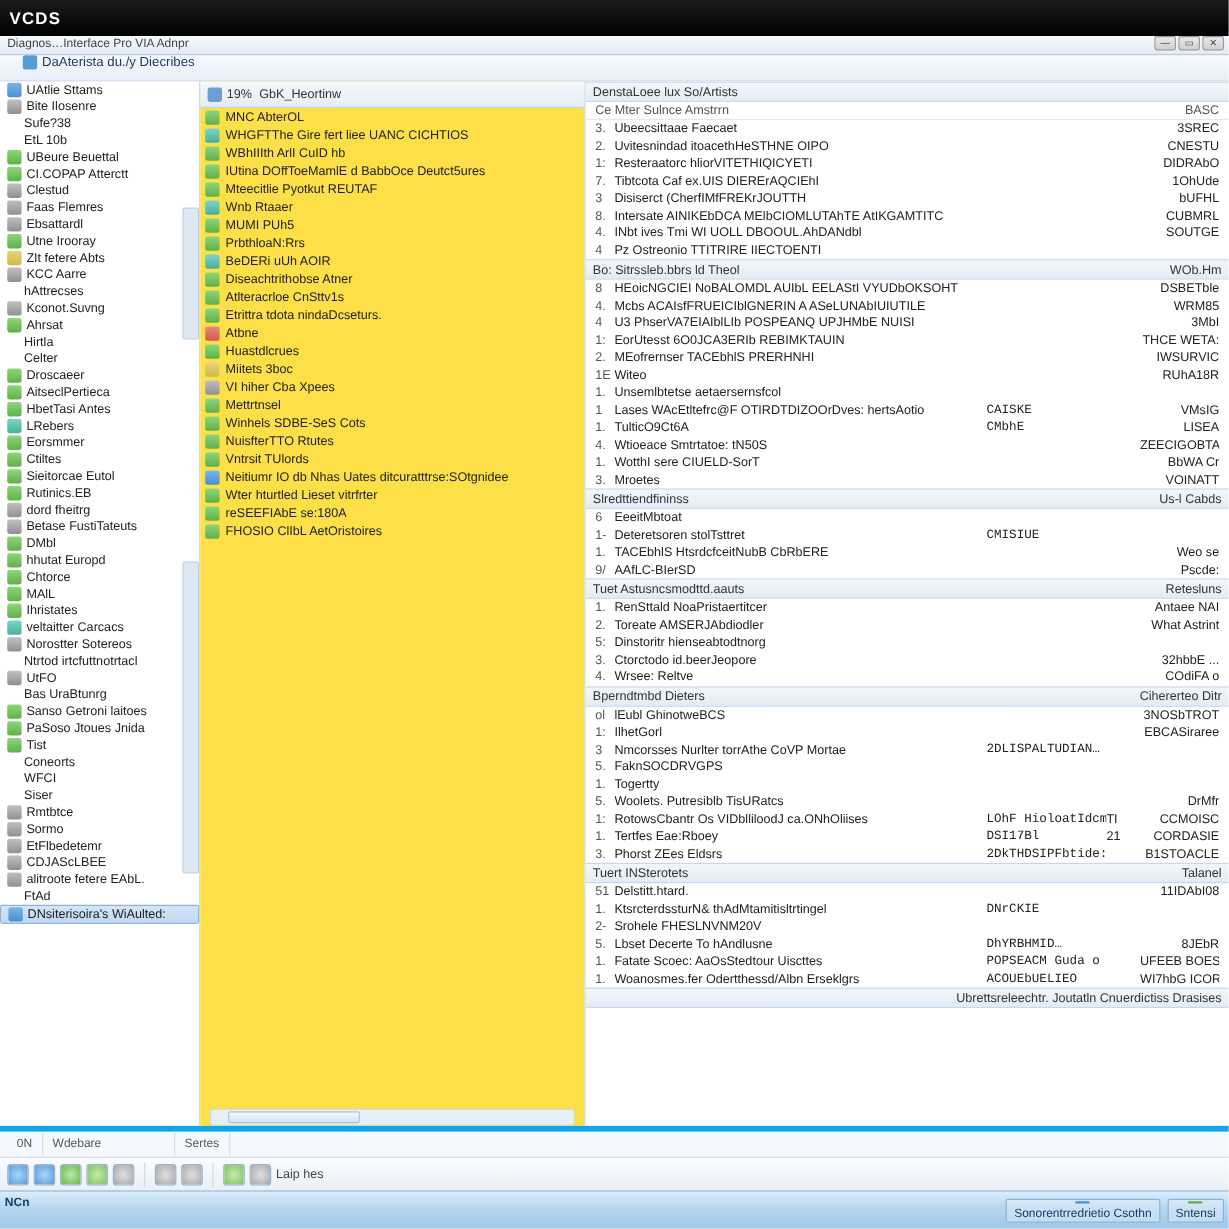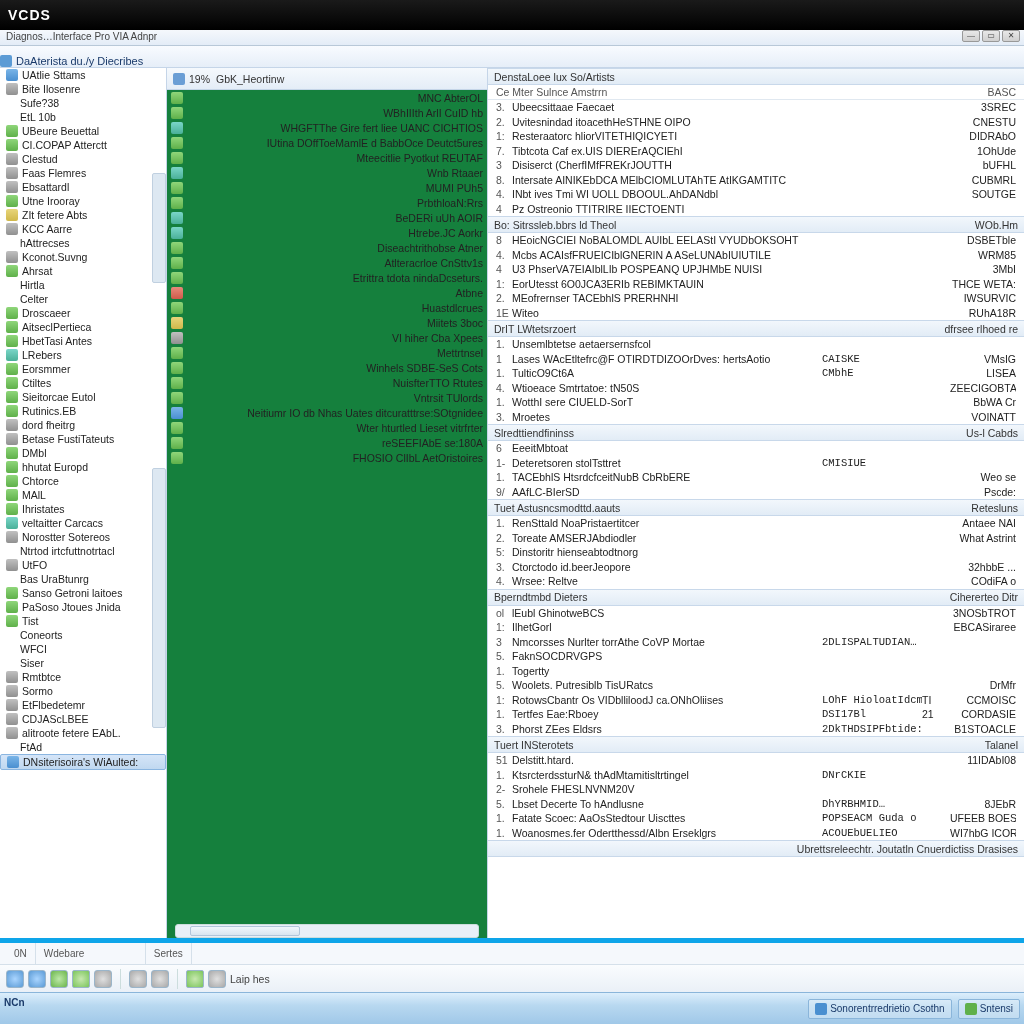--- a/index.html
+++ b/index.html
@@ -5,43 +5,43 @@
 * { margin: 0; padding: 0; box-sizing: border-box; font-family: "Segoe UI", Tahoma, sans-serif; }
 body { width: 1024px; height: 1024px; overflow: hidden; background: #fff; }
 
 .app-header { height: 30px; background: linear-gradient(#1a1a1a, #000); display: flex; align-items: center; padding: 0 8px; }
 .app-logo { color: #fff; font-weight: bold; font-size: 14px; letter-spacing: 1px; }
 
 .window-chrome { height: 16px; background: linear-gradient(#f5f8fc, #e3ecf7); border-bottom: 1px solid #b8c8d8; font-size: 10px; padding: 1px 6px; color: #444; position: relative; }
 .window-controls { position: absolute; right: 4px; top: 0; display: flex; gap: 2px; }
 .window-btn { width: 18px; height: 12px; background: linear-gradient(#e8e8e8, #d0d0d0); border: 1px solid #999; border-radius: 2px; font-size: 8px; text-align: center; line-height: 10px; }
 
-.title-strip { height: 22px; background: linear-gradient(#f8fbff, #e6eef8); border-bottom: 1px solid #c5d5e8; display: flex; align-items: flex-end; padding: 0 0; font-size: 11px; color: #1a3a6a; }
+.title-strip { height: 22px; background: linear-gradient(#f8fbff, #e6eef8); border-bottom: 1px solid #c5d5e8; display: flex; align-items: flex-start; padding: 0 19px; font-size: 11px; color: #1a3a6a; }
 .title-strip .ico { width: 12px; height: 12px; background: #5b9bd5; margin-right: 4px; border-radius: 2px; }
 
 .main-row { display: flex; height: 870px; }
 
 .left-pane { width: 167px; background: #fff; border-right: 1px solid #c5d5e8; overflow-y: auto; position: relative; }
 .tree-item { display: flex; align-items: center; padding: 1px 3px 1px 6px; font-size: 10.5px; color: #222; cursor: pointer; white-space: nowrap; overflow: hidden; }
 .tree-item.sub { padding-left: 20px; }
 .tree-item.sel { background: linear-gradient(#d5e5f8, #c0d8f0); border: 1px solid #8ab5e0; border-radius: 2px; }
 .tree-ico { width: 12px; height: 12px; margin-right: 4px; border-radius: 2px; flex-shrink: 0; }
 .i-blue { background: linear-gradient(#7ab5e8, #4a8fd0); }
 .i-green { background: linear-gradient(#8fd67a, #5fb04a); }
 .i-yel { background: linear-gradient(#e8d57a, #d0b84a); }
 .i-red { background: linear-gradient(#e88a7a, #d05a4a); }
 .i-gray { background: linear-gradient(#c0c0c0, #909090); }
 .i-teal { background: linear-gradient(#7ad6c8, #4ab098); }
 .left-scroll { position: absolute; right: 0; top: 105px; width: 14px; height: 110px; background: #dde8f2; border: 1px solid #c0d0e0; border-radius: 2px; }
 .left-scroll2 { position: absolute; right: 0; top: 400px; width: 14px; height: 260px; background: #dde8f2; border: 1px solid #c0d0e0; border-radius: 2px; }
 
-.mid-pane { width: 320px; background: #15803d; position: relative; }
+.mid-pane { width: 320px; background: #fde047; position: relative; }
 .col-header { height: 22px; background: linear-gradient(#f5f9fd, #e4edf7); border-bottom: 1px solid #c5d5e8; display: flex; align-items: center; padding: 0 6px; font-size: 10.5px; color: #333; }
 .col-header .chico { width: 12px; height: 12px; background: #6a9ed5; margin-right: 4px; border-radius: 2px; }
-.mid-item { display: flex; align-items: center; padding: 0px 4px; font-size: 10.5px; color: #222; height: 15px; cursor: pointer; justify-content: space-between; }
+.mid-item { display: flex; align-items: center; padding: 0px 4px; font-size: 10.5px; color: #222; height: 15px; cursor: pointer; }
 .mid-ico { width: 12px; height: 12px; margin-right: 5px; border-radius: 2px; flex-shrink: 0; }
 .mid-scroll-bottom { position: absolute; bottom: 0; left: 8px; right: 8px; height: 14px; background: #e8eff7; border: 1px solid #cdd; border-radius: 3px; }
 .mid-thumb { position: absolute; left: 14px; top: 1px; width: 110px; height: 10px; background: linear-gradient(#f0f6fc, #d8e5f0); border: 1px solid #b0c5da; border-radius: 2px; }
 
 .right-pane { flex: 1; background: #fff; overflow: hidden; border-left: 1px solid #c5d5e8; }
 .section-hdr { height: 17px; background: linear-gradient(#f2f7fc, #e2ecf6); border-top: 1px solid #c8d8ea; border-bottom: 1px solid #c8d8ea; padding: 0 6px; font-size: 10.5px; color: #333; display: flex; align-items: center; justify-content: space-between; }
 .sub-hdr { height: 15px; padding: 0 8px; font-size: 10.5px; color: #555; border-bottom: 1px solid #e0e8f0; display: flex; align-items: center; justify-content: space-between; }
 .data-row { display: flex; padding: 0 8px; height: 14.5px; font-size: 10.5px; color: #222; align-items: center; }
 .dr-num { width: 16px; color: #555; }
 .dr-lbl { flex: 1; white-space: nowrap; overflow: hidden; }
@@ -57,21 +57,21 @@
 .tb-blue { background: radial-gradient(#aad5ff, #5a9ad5); }
 .tb-green { background: radial-gradient(#bce8a8, #6ab54a); }
 .tb-gray { background: radial-gradient(#e0e0e0, #a8a8a8); }
 .tb-grn2 { background: radial-gradient(#c8e8b0, #7ac55a); border-radius: 2px; }
 .tb-sep { width: 1px; height: 20px; background: #cdd; margin: 0 4px; }
 .tb-lbl { font-size: 10.5px; }
 
 .taskbar { height: 32px; background: linear-gradient(#dceefc, #b8d8f0 40%, #a0c8e8); display: flex; align-items: center; padding: 0 4px; font-size: 10px; color: #1a3a6a; border-top: 1px solid #8ab5da; }
 .start { width: 40px; height: 24px; font-weight: bold; }
 .task-right { margin-left: auto; display: flex; gap: 6px; align-items: center; }
-.task-item { background: rgba(255,255,255,0.3); border: 1px solid #8ab5da; border-radius: 2px; padding: 1px 6px; height: 20px; display: flex; align-items: center; gap: 3px; }
+.task-item { background: rgba(255,255,255,0.3); border: 1px solid #8ab5da; border-radius: 2px; padding: 1px 6px; height: 20px; display: flex; align-items: center; gap: 3px; flex-direction: column; }
 .tico { width: 12px; height: 12px; border-radius: 2px; }
 </style>
 </head>
 <body>
 
 <div class="app-header">
   <span class="app-logo">VCDS</span>
 </div>
 
 <div class="window-chrome">
@@ -291,29 +291,29 @@
       <span class="chico"></span>
       <span style="margin-right:6px;">19%</span>
       <span>GbK_Heortinw</span>
     </div>
     <div id="mid-list-container">
         <div class="mid-item">
           <span class="mid-ico i-green"></span>
           <span>MNC AbterOL</span>
         </div>
         <div class="mid-item">
-          <span class="mid-ico i-green"></span>
-          <span>WBhIIIth ArlI CuID hb</span>
-        </div>
-        <div class="mid-item">
           <span class="mid-ico i-teal"></span>
           <span>WHGFTThe Gire fert liee UANC CICHTIOS</span>
         </div>
         <div class="mid-item">
           <span class="mid-ico i-green"></span>
+          <span>WBhIIIth ArlI CuID hb</span>
+        </div>
+        <div class="mid-item">
+          <span class="mid-ico i-green"></span>
           <span>IUtina DOffToeMamlE d BabbOce Deutct5ures</span>
         </div>
         <div class="mid-item">
           <span class="mid-ico i-green"></span>
           <span>Mteecitlie Pyotkut REUTAF</span>
         </div>
         <div class="mid-item">
           <span class="mid-ico i-teal"></span>
           <span>Wnb Rtaaer</span>
         </div>
@@ -321,24 +321,20 @@
           <span class="mid-ico i-green"></span>
           <span>MUMI PUh5</span>
         </div>
         <div class="mid-item">
           <span class="mid-ico i-green"></span>
           <span>PrbthloaN:Rrs</span>
         </div>
         <div class="mid-item">
           <span class="mid-ico i-teal"></span>
           <span>BeDERi uUh AOIR</span>
-        </div>
-        <div class="mid-item">
-          <span class="mid-ico i-teal"></span>
-          <span>Htrebe.JC Aorkr</span>
         </div>
         <div class="mid-item">
           <span class="mid-ico i-green"></span>
           <span>Diseachtrithobse Atner</span>
         </div>
         <div class="mid-item">
           <span class="mid-ico i-green"></span>
           <span>Atlteracrloe CnSttv1s</span>
         </div>
         <div class="mid-item">
@@ -507,24 +503,20 @@
           <span class="dr-v3">IWSURVIC</span>
         </div>
         <div class="data-row">
           <span class="dr-num">1E</span>
           <span class="dr-lbl">Witeo</span>
           <span class="dr-v1"></span>
           <span class="dr-v2"></span>
           <span class="dr-v3">RUhA18R</span>
         </div>
       </div>
-    <div class="section-hdr">
-      <span>DrIT LWtetsrzoert</span>
-      <span>dfrsee rlhoed re</span>
-    </div>
     <div id="block3">
         <div class="data-row">
           <span class="dr-num">1.</span>
           <span class="dr-lbl">Unsemlbtetse aetaersernsfcol</span>
           <span class="dr-v1"></span>
           <span class="dr-v2"></span>
           <span class="dr-v3"></span>
         </div>
         <div class="data-row">
           <span class="dr-num">1</span>

